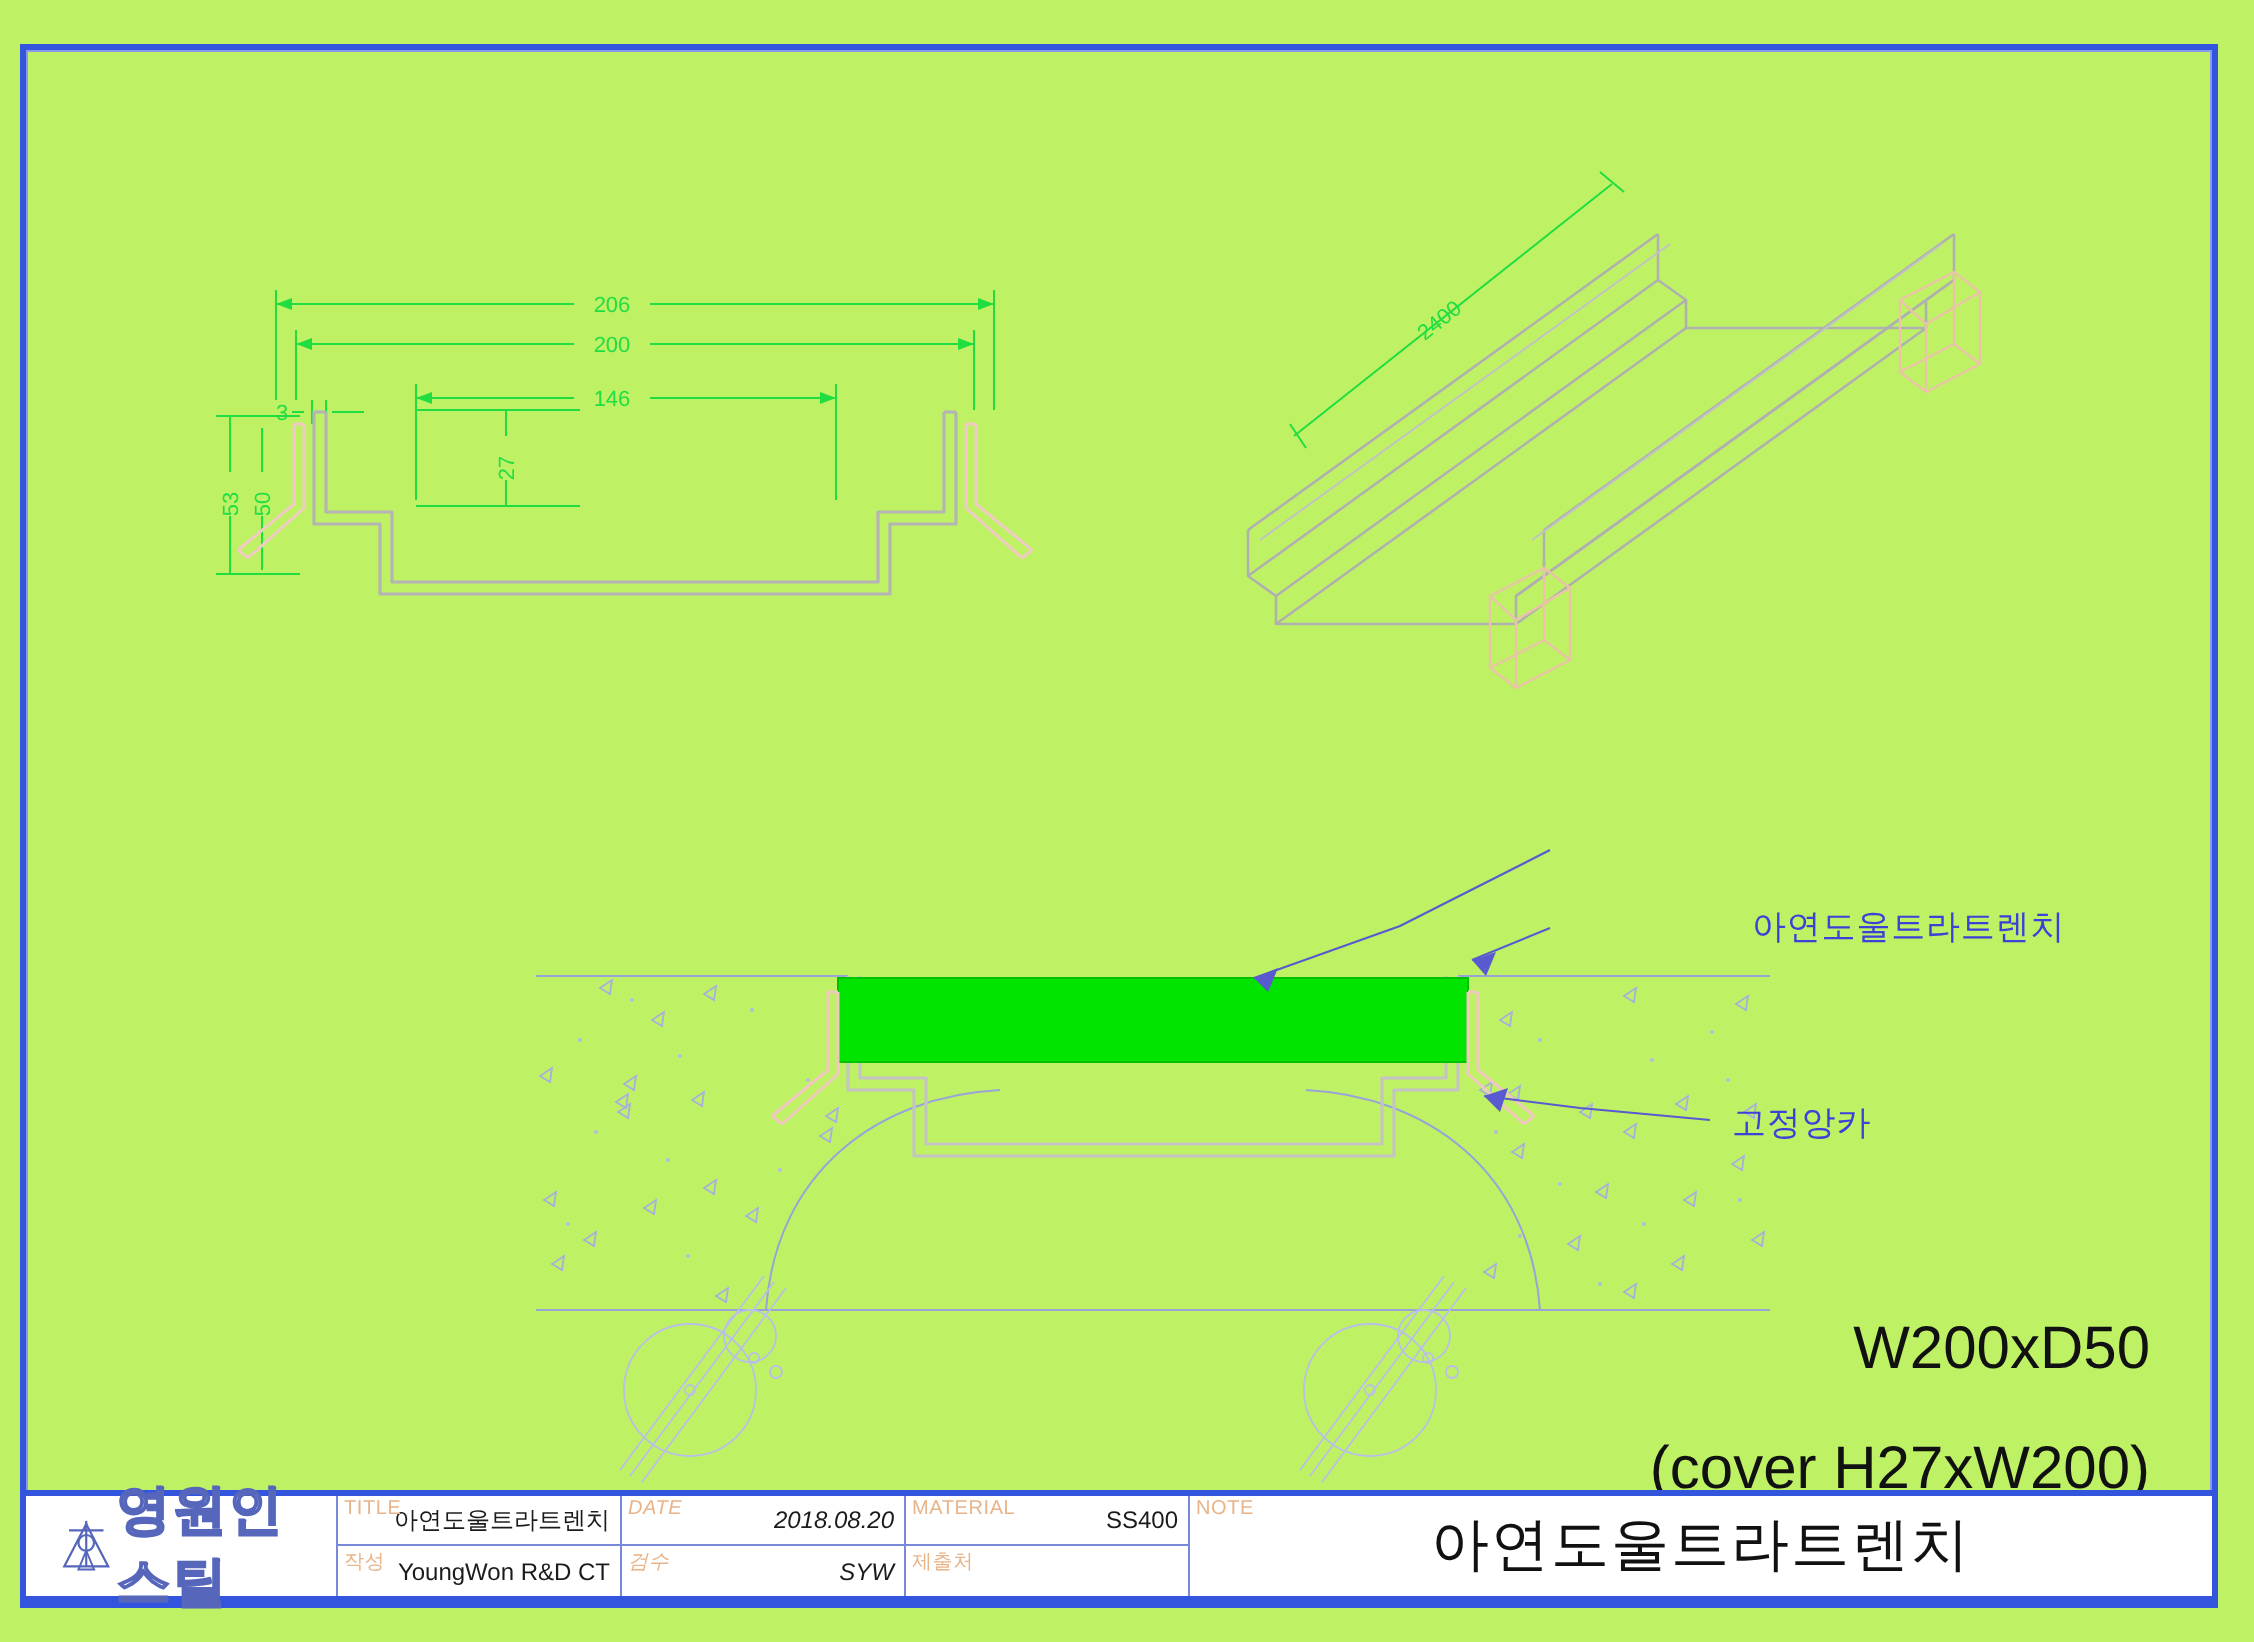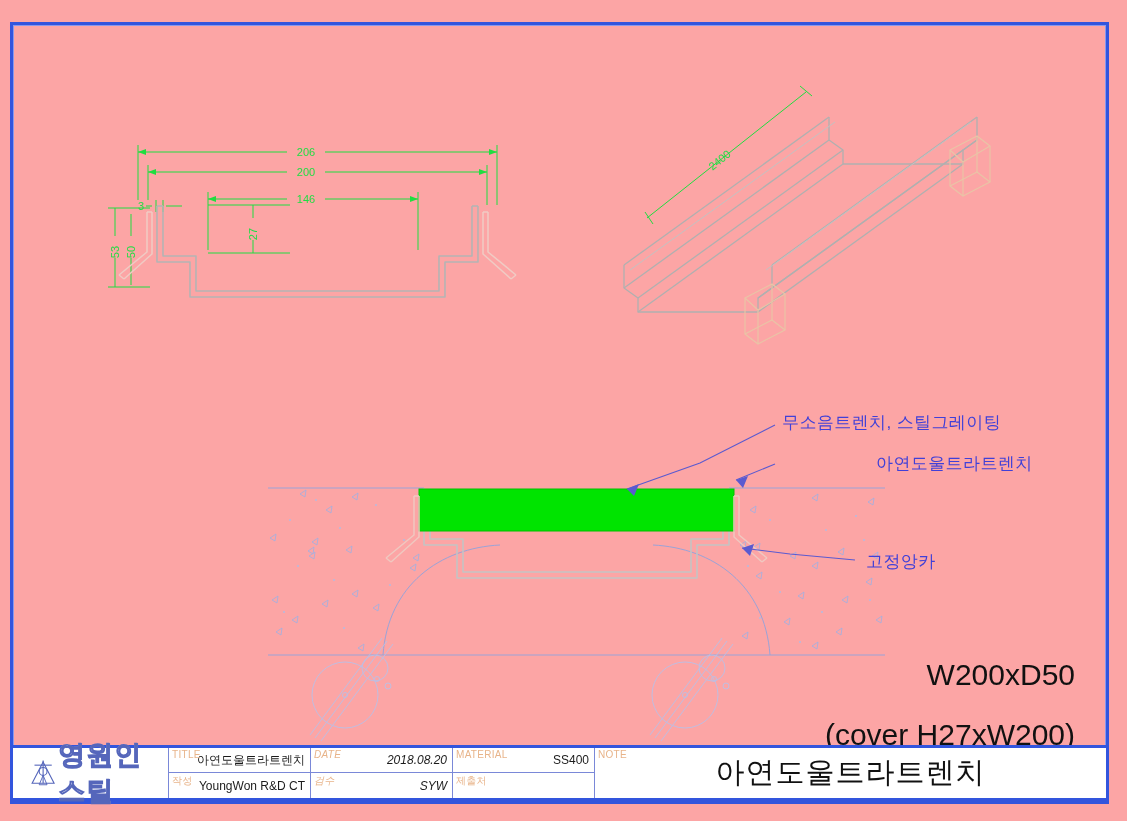--- a/index.html
+++ b/index.html
@@ -5,21 +5,21 @@
   html, body {
     margin: 0;
     padding: 0;
     background: #ffffff;
     font-family: "Liberation Sans", sans-serif;
   }
   #sheet {
     position: relative;
     width: 1127px;
     height: 821px;
-    background: #fca5a5;
+    background: #bef264;
     overflow: hidden;
   }
   #border-outer {
     position: absolute;
     left: 10px;
     top: 22px;
     width: 1099px;
     height: 782px;
     border: 3px solid #3355dd;
     box-sizing: border-box;
@@ -385,21 +385,20 @@
       <path d="M 775 464 L 736 480"></path>
       <path d="M 855 560 L 790 554 L 742 548"></path>
     </g>
     <g fill="#5a5ad0" stroke="none">
       <polygon points="627,489 639,484 634,496"></polygon>
       <polygon points="736,480 748,476 743,488"></polygon>
       <polygon points="742,548 754,544 750,556"></polygon>
     </g>
   </svg>
 
-  <div class="anno" style="left:782px; top:411px;">무소음트렌치, 스틸그레이팅</div>
 
   <div class="anno" style="left:876px; top:452px;">아연도울트라트렌치</div>
 
   <div class="anno" style="left:866px; top:550px;">고정앙카</div>
 
   <div class="bigtitle" style="right:52px; top:658px;">W200xD50</div>
   <div class="bigtitle" style="right:52px; top:718px;">(cover H27xW200)</div>
 
   <div id="titleblock">
 

